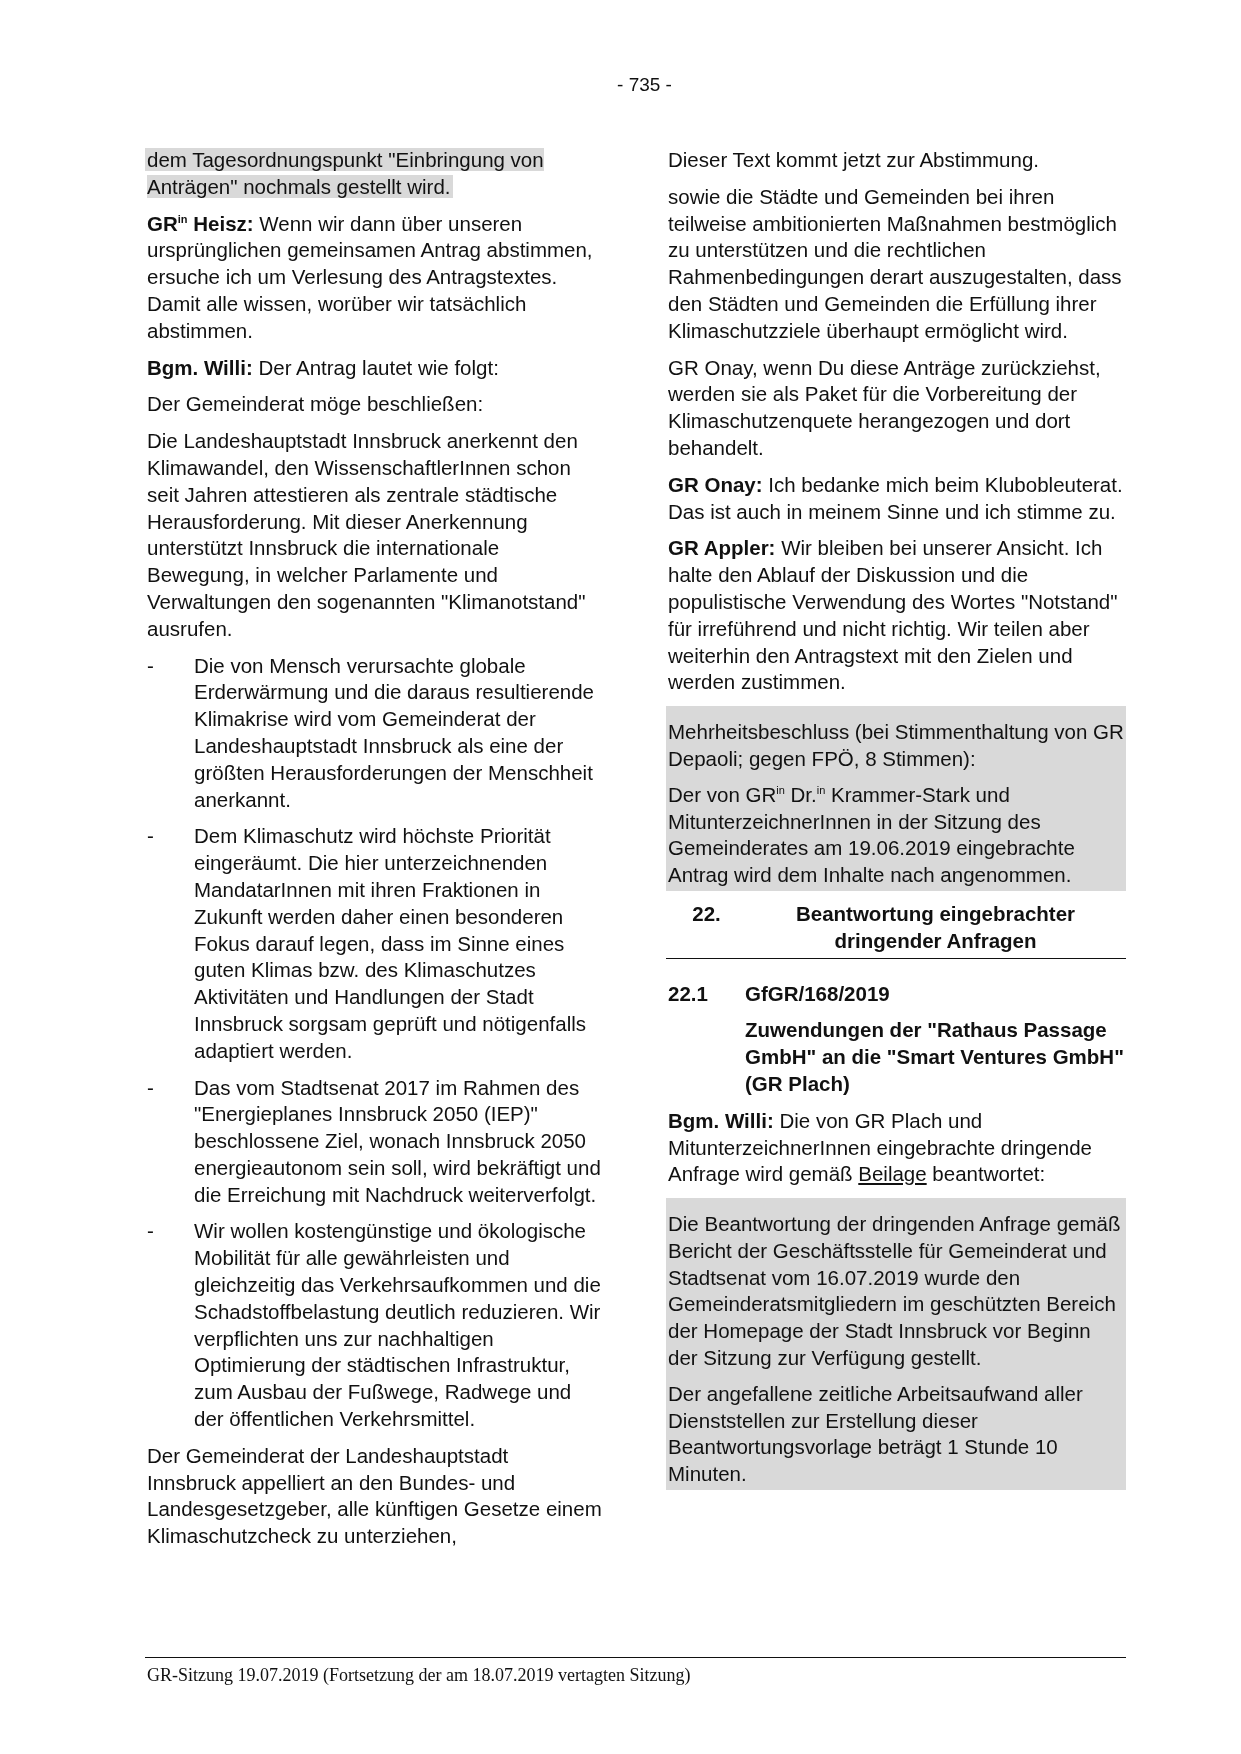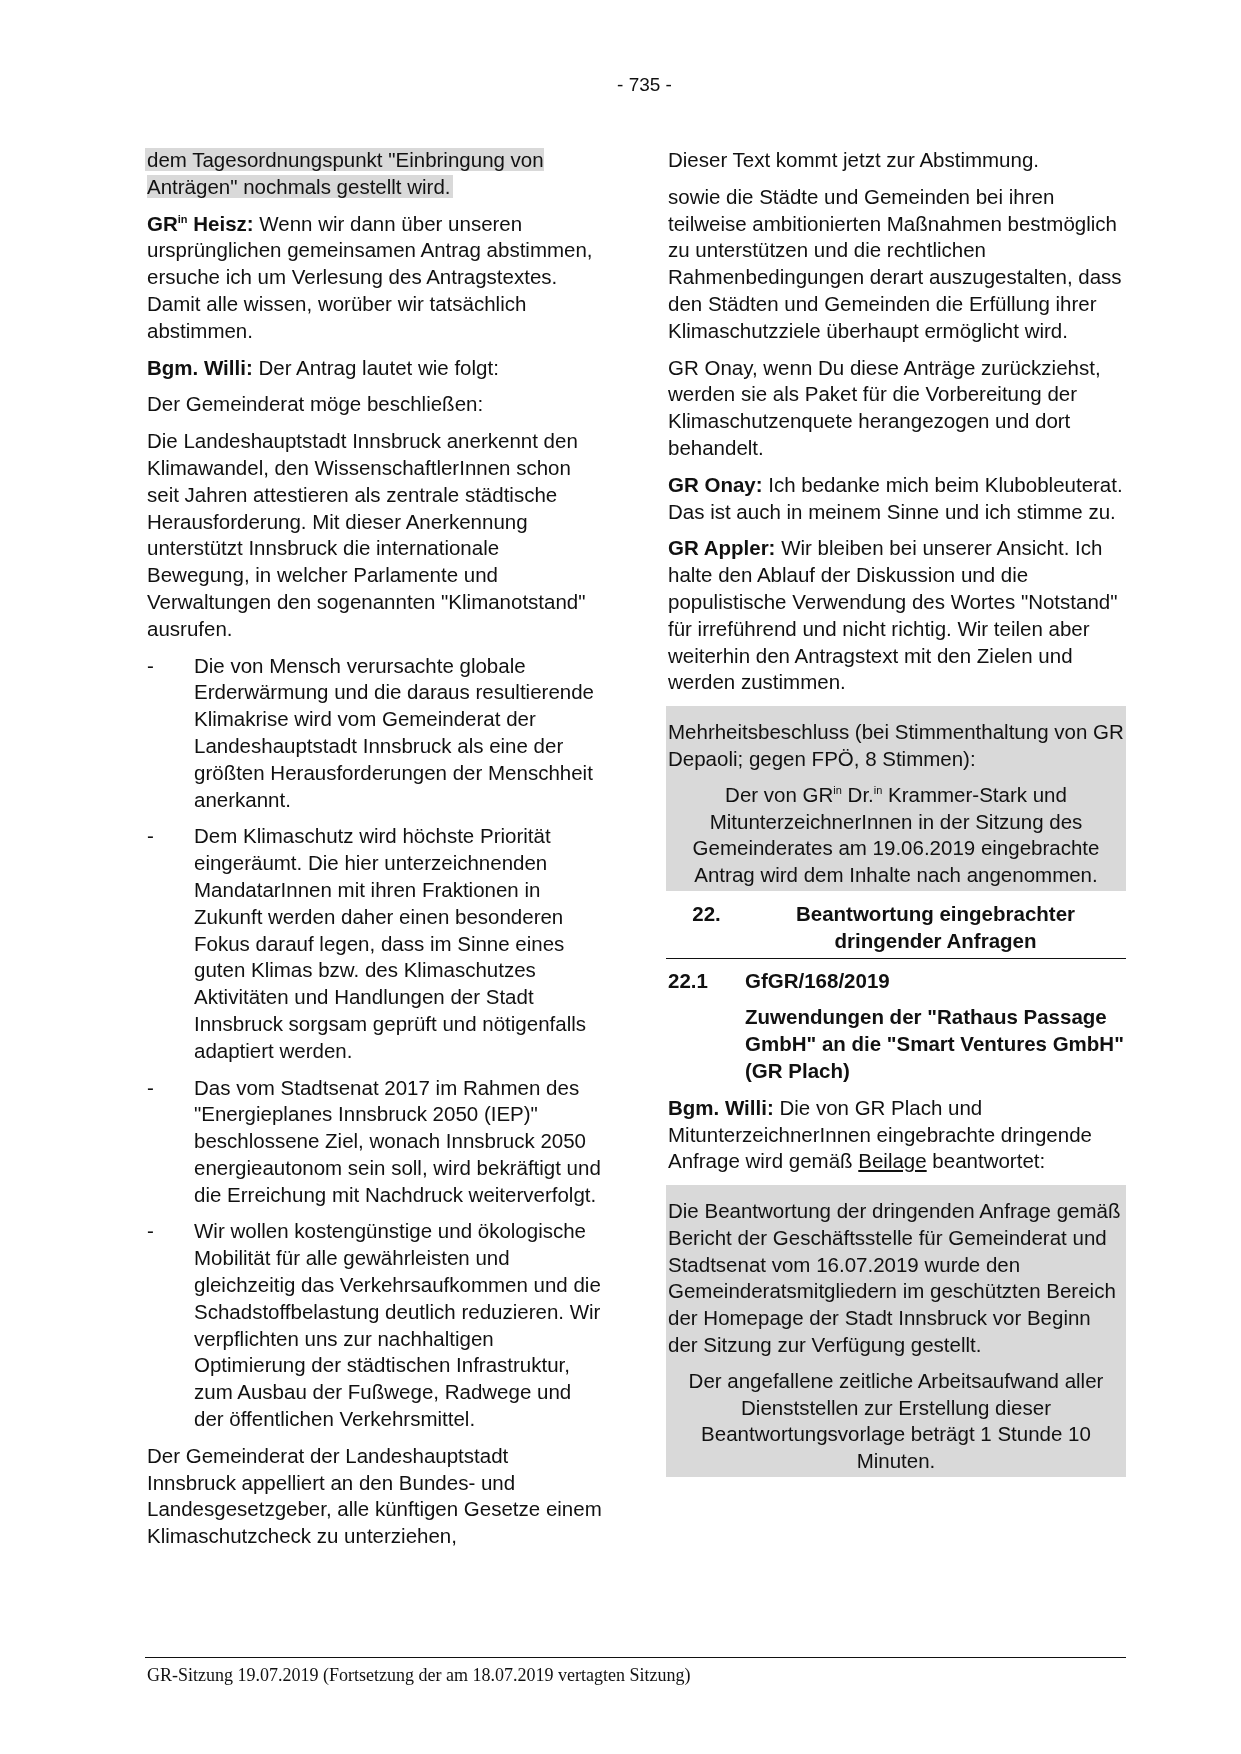--- a/index.html
+++ b/index.html
@@ -6,30 +6,30 @@
   body { width:1241px; height:1754px; position:relative; overflow:hidden;
          font-family:"Liberation Sans", sans-serif; color:#111; font-size:20.5px; line-height:26.8px; }
   .pagenum { position:absolute; top:72px; left:0; width:1241px; text-align:center; font-size:19px;padding-left:24px; }
   .col { position:absolute; top:147px; }
   .col-left { left:147px; width:455px; }
   .col-right { left:668px; width:458px; }
   p { margin:0 0 10px 0; }
   .grey { background:#d9d9d9; margin-left:-2px; padding:0 2px; }
   .grey-block { background:#d9d9d9; margin-left:-2px; padding:13px 2px 2px 2px; margin-bottom:10px; }
   .grey-block p { margin:0 0 9px 0; }
-  .grey-block p:last-child { margin-bottom:0;text-align:center; }
+  .grey-block p:last-child { margin-bottom:0; }
   .b { font-weight:bold; }
   sup { font-size:11px; line-height:0; vertical-align:8px; }
   .bullet { display:flex; margin:0 0 10px 0; }
   .bullet .dash { width:47px; flex:none; }
   .bullet .txt { flex:1; }
   .u { text-decoration:underline; }
   .heading { display:flex; font-weight:bold; padding-bottom:3px; border-bottom:1.5px solid #111; margin-left:-2px; padding-left:2px;text-align:center; }
   .heading .num, .sub .num { width:77px; flex:none; }
-  .sub { display:flex; font-weight:bold; margin-top:9px; margin-bottom:10px; }
+  .sub { display:flex; font-weight:bold; margin-top:22px; margin-bottom:10px; }
   .subtitle { font-weight:bold; margin-left:77px; margin-bottom:10px; }
   .footer-rule { position:absolute; top:1657px; left:145px; width:981px; height:0; border-top:1.5px solid #111; }
   .footer { position:absolute; top:1662px; left:147px; font-size:18px;font-family:Liberation Serif, serif; }
 </style>
 </head>
 <body>
 
 <div class="pagenum">- 735 -</div>
 
 <div class="col col-left">

